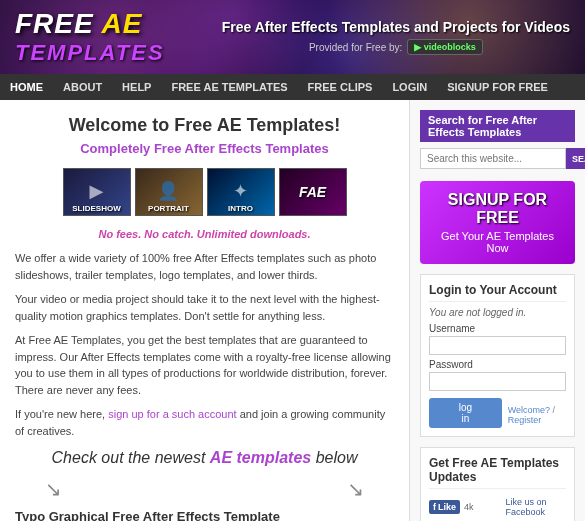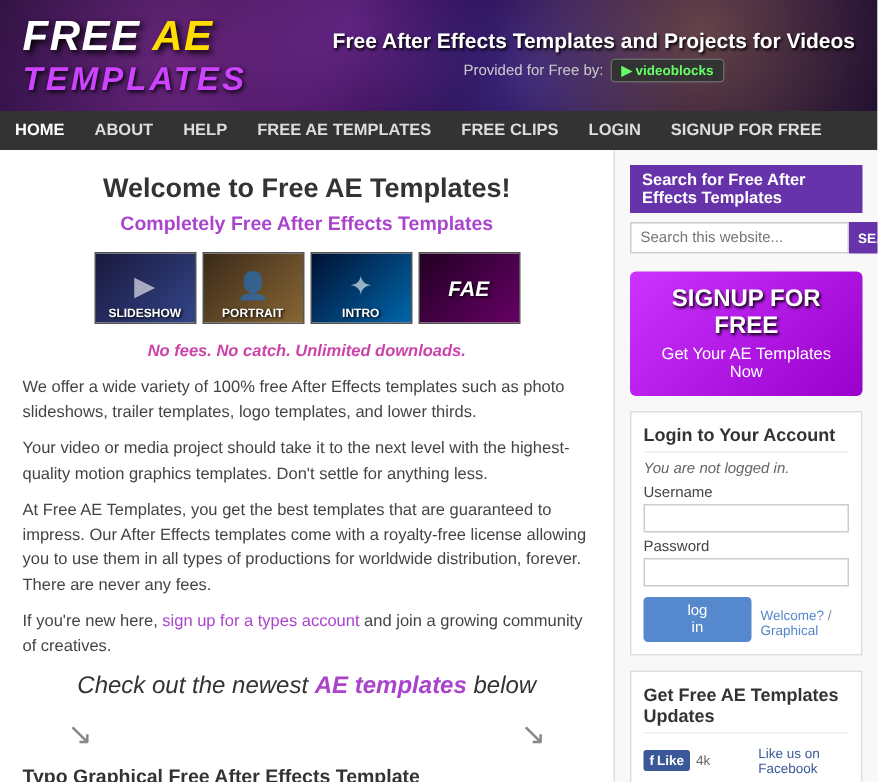--- a/index.html
+++ b/index.html
@@ -460,21 +460,21 @@
       <p class="body-text">
         We offer a wide variety of 100% free After Effects templates such as photo slideshows, trailer templates, logo templates, and lower thirds.
       </p>
       <p class="body-text">
         Your video or media project should take it to the next level with the highest-quality motion graphics templates. Don't settle for anything less.
       </p>
       <p class="body-text">
         At Free AE Templates, you get the best templates that are guaranteed to impress. Our After Effects templates come with a royalty-free license allowing you to use them in all types of productions for worldwide distribution, forever. There are never any fees.
       </p>
       <p class="body-text">
-        If you're new here, <a href="#">sign up for a types account</a> and join a growing community of creatives.
+        If you're new here, <a href="#">sign up for a such account</a> and join a growing community of creatives.
       </p>
 
       <div class="check-out">
         Check out the newest <span class="ae-link" style="cursor:pointer;">AE templates</span> below
       </div>
 
       <div class="arrows">
         <span style="transform: scaleX(-1); display:inline-block;">↙</span>
         <span>↘</span>
       </div>
@@ -502,21 +502,21 @@
         <div class="login-title">Login to Your Account</div>
         <div class="login-status">You are not logged in.</div>
         <label class="login-label">Username</label>
         <input type="text" class="login-input" style="">
         <label class="login-label">Password</label>
         <input type="password" class="login-input" style="">
         <div style="display:flex; align-items:center; gap:6px; margin-top:3px;">
           <button class="login-btn">log in</button>
           <div class="login-links">
             <a href="#">Welcome?</a> /
-            <a href="#">Graphical</a>
+            <a href="#">Register</a>
           </div>
         </div>
       </div>
 
       <div class="updates-section">
         <div class="updates-title">Get Free AE Templates Updates</div>
 
         <div class="social-row">
           <div class="fb-page-btn">
             <span>f</span>

